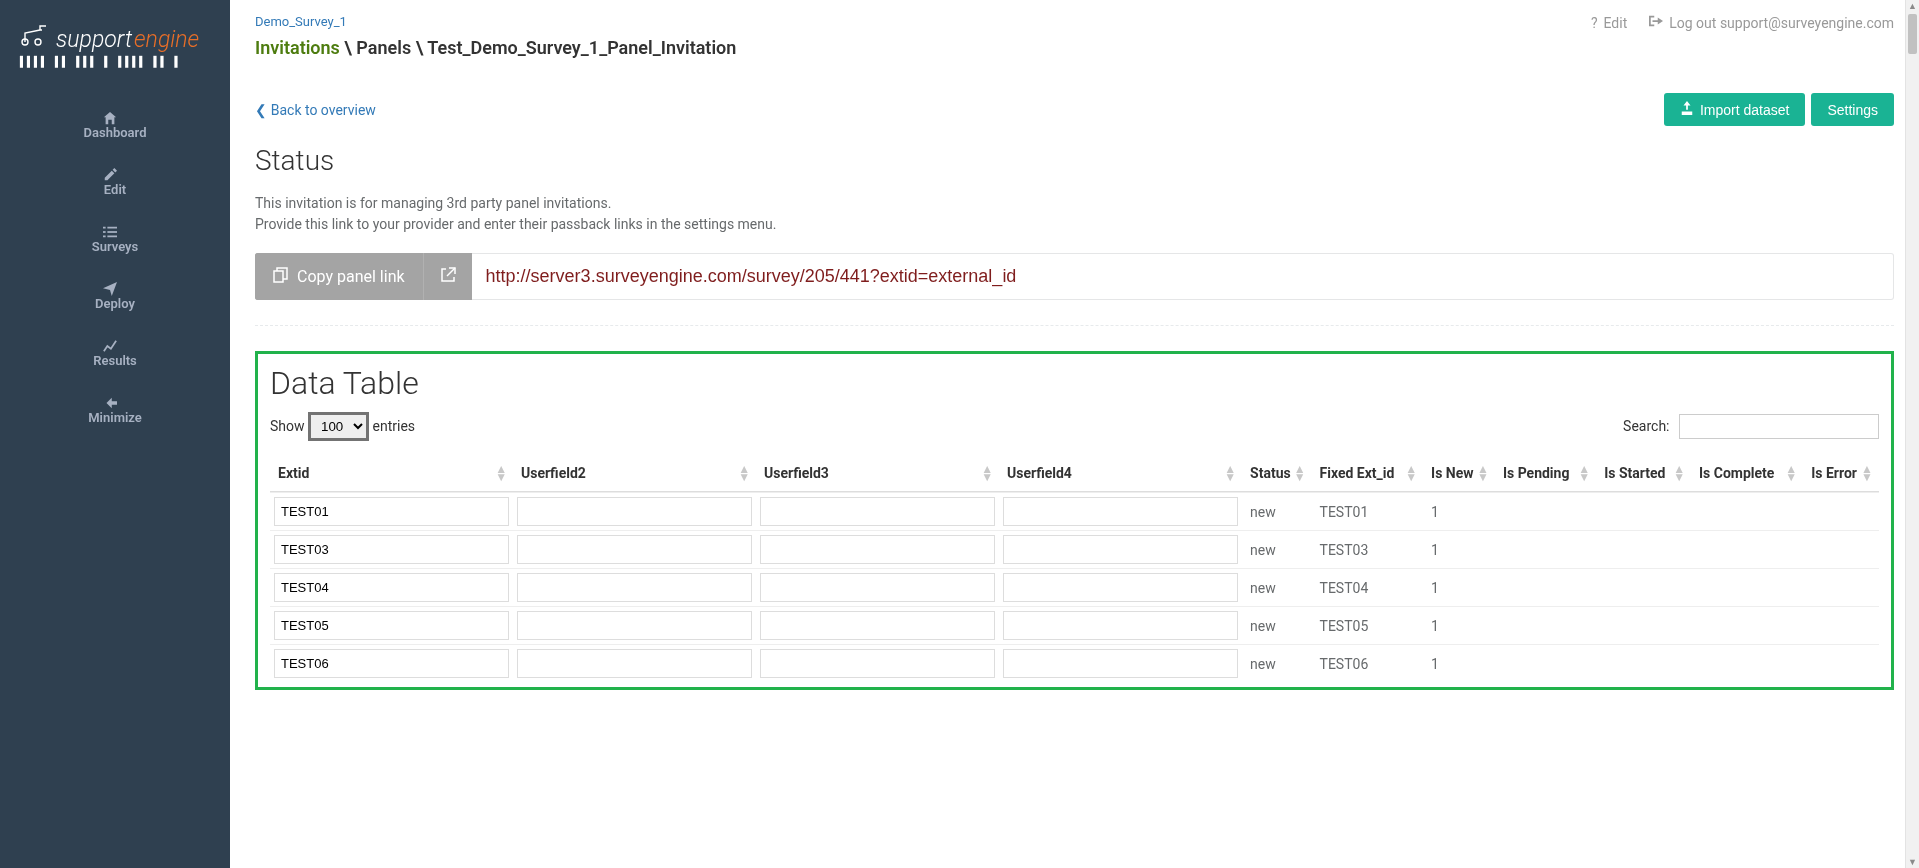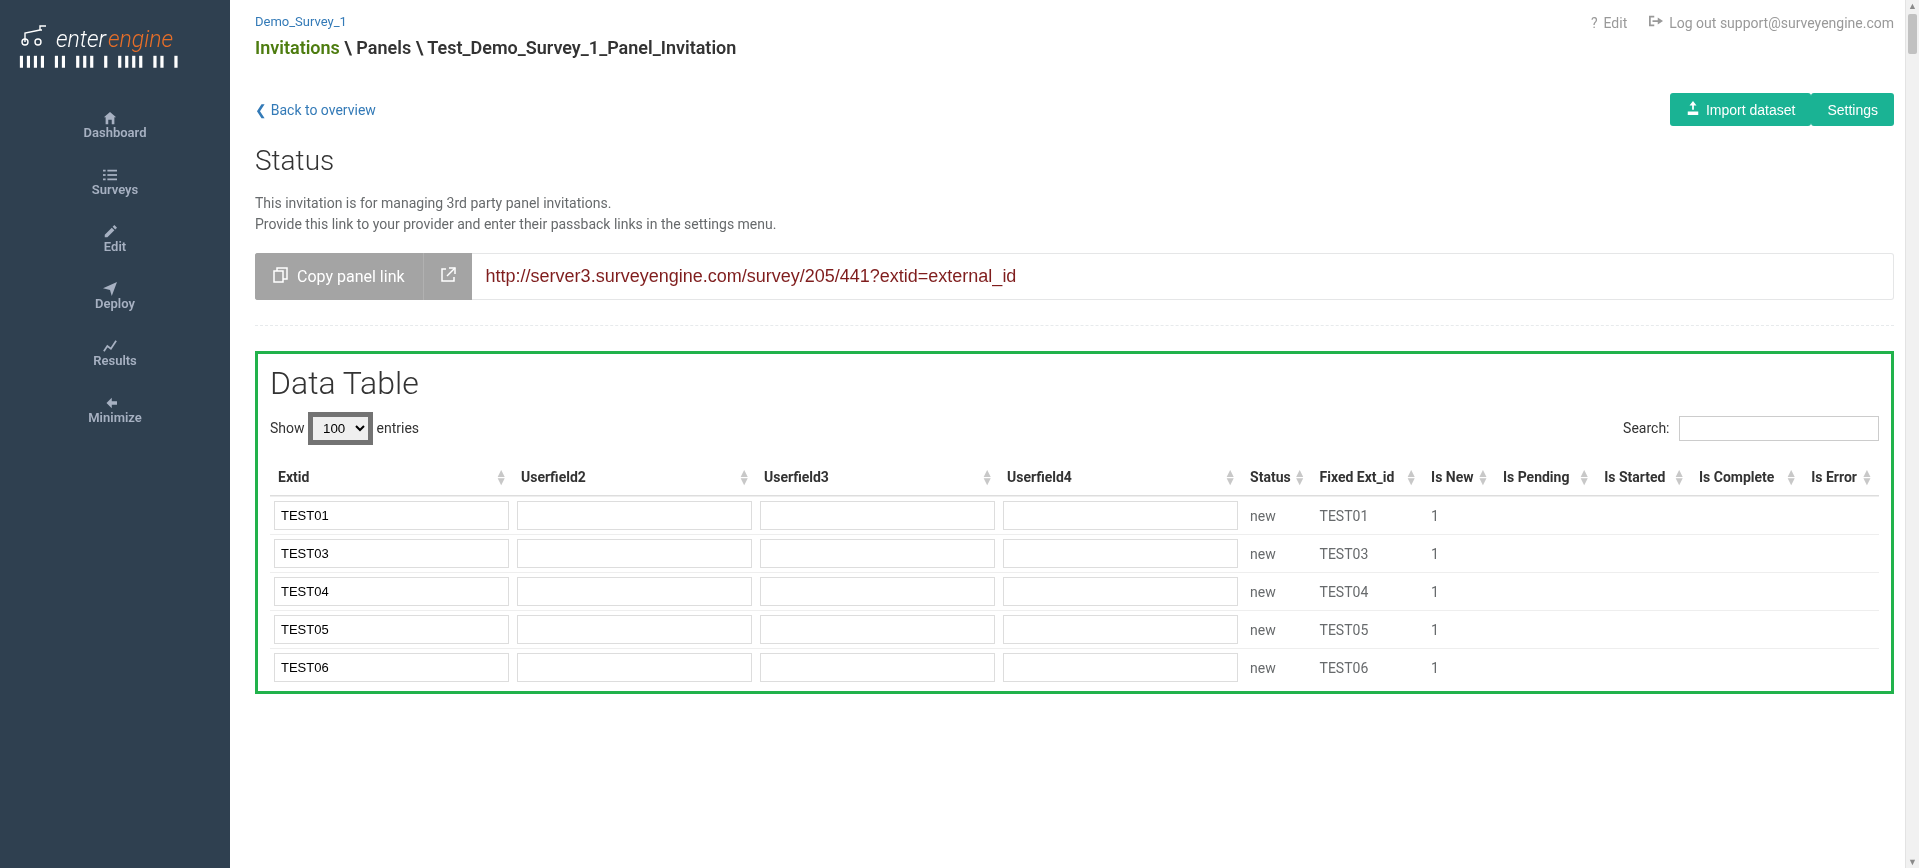--- a/index.html
+++ b/index.html
@@ -47,21 +47,21 @@
       font-size: 18px;
       font-weight: 600;
       color: #333;
     }
     .breadcrumb .link { color: #4d7c0f; cursor:pointer; }
     .top-right { display:flex; gap: 22px; align-items:center; color:#999; font-size:14px; }
     .top-right-item { display:flex; align-items:center; gap:6px; cursor:pointer;}
     .content { padding: 20px 25px; }
     .row-top { display:flex; justify-content:space-between; align-items:center; margin-top:15px; margin-bottom:18px;}
     .back-link { color: #337ab7; font-size: 14px; cursor:pointer; display:flex; align-items:center; gap:4px;}
-    .btn-group { display:flex; }
+    .btn-group { display:flex; gap:6px; }
     .btn { padding: 8px 16px; border-radius: 3px; font-size:14px; cursor:pointer; display:inline-flex; align-items:center; gap:6px; border:none;}
     .btn-success { background: #1ab394; color:#fff; }
     h2.section-title { font-size: 28px; font-weight: 300; color: #333; margin-bottom: 16px;}
     .info-text { color: #676a6c; font-size: 14px; line-height: 1.5; margin-bottom: 18px;}
     .link-row { display:flex; align-items:stretch; margin-bottom: 20px;}
     .copy-btn-group {
       display:flex;
       background:#a4a4a4;
       border-radius: 3px 0 0 3px;
       overflow:hidden;
@@ -87,21 +87,21 @@
       font-size: 18px;
       color: #7f1d1d;
       background:#fff;
     }
     hr.divider { border:none; border-top:1px dashed #e7eaec; margin: 25px 0;}
     .highlight-panel {
       border: 3px solid #21b24b;
       padding: 10px 12px 5px 12px;
     }
     .dt-controls { display:flex; justify-content:space-between; align-items:center; margin: 10px 0 14px 0; font-size:14px; color:#333;}
-    .dt-controls select { padding:3px 6px; border:5px solid #737373; background:#efefef;}
+    .dt-controls select { padding:3px 6px; border:3px solid #737373; background:#efefef;}
     .dt-controls input[type=search]{ border:1px solid #ccc; padding:4px 6px; width:200px; margin-left:6px;}
     table.datatable {
       width:100%;
       border-collapse: separate;
       border-spacing: 0;
       font-size:14px;
     }
     table.datatable th {
       text-align:left;
       padding:10px 8px;
@@ -156,56 +156,56 @@
         <span class="logo-icon">
           <svg width="26" height="22" viewBox="0 0 26 22">
               <g fill="none" stroke="#fff" stroke-width="1.4">
                 <circle cx="5" cy="17" r="3"></circle>
                 <circle cx="18" cy="17" r="3"></circle>
                 <path d="M5 17 L5 8 L20 5 L22 5"></path>
                 <path d="M20 5 L20 1 L26 1"></path>
               </g>
             </svg>
         </span>
-        <span class="logo-survey">enter</span>
+        <span class="logo-survey">support</span>
           <span class="logo-engine">engine</span>
       </div>
       <div class="logo-barcode">▌▌▌▌ ▌▌ ▌▌▌ ▌ ▌▌▌▌ ▌▌ ▌</div>
     </div>
 
     <div class="nav-item">
       <span class="icon">
           <svg width="14" height="14" viewBox="0 0 16 16">
             <path fill="#a7b1c2" d="M8 1 L15 7 L13 7 L13 15 L10 15 L10 10 L6 10 L6 15 L3 15 L3 7 L1 7 Z"></path>
           </svg>
         </span>
       <span>Dashboard</span>
+    </div>
+    <div class="nav-item">
+      <span class="icon">
+          <svg width="14" height="14" viewBox="0 0 16 16">
+            <path fill="#a7b1c2" d="M2 11 L10 3 L13 6 L5 14 L2 14 Z M11 2 L13 0 L16 3 L14 5 Z"></path>
+          </svg>
+        </span>
+      <span>Edit</span>
     </div>
     <div class="nav-item">
       <span class="icon">
           <svg width="14" height="14" viewBox="0 0 16 16">
             <g fill="#a7b1c2">
               <rect x="0" y="2" width="3" height="2"></rect>
               <rect x="5" y="2" width="11" height="2"></rect>
               <rect x="0" y="7" width="3" height="2"></rect>
               <rect x="5" y="7" width="11" height="2"></rect>
               <rect x="0" y="12" width="3" height="2"></rect>
               <rect x="5" y="12" width="11" height="2"></rect>
             </g>
           </svg>
         </span>
       <span>Surveys</span>
-    </div>
-    <div class="nav-item">
-      <span class="icon">
-          <svg width="14" height="14" viewBox="0 0 16 16">
-            <path fill="#a7b1c2" d="M2 11 L10 3 L13 6 L5 14 L2 14 Z M11 2 L13 0 L16 3 L14 5 Z"></path>
-          </svg>
-        </span>
-      <span>Edit</span>
     </div>
     <div class="nav-item">
       <span class="icon">
           <svg width="14" height="14" viewBox="0 0 16 16">
             <path fill="#a7b1c2" d="M0 7 L16 0 L10 16 L8 9 Z"></path>
           </svg>
         </span>
       <span>Deploy</span>
     </div>
     <div class="nav-item">

